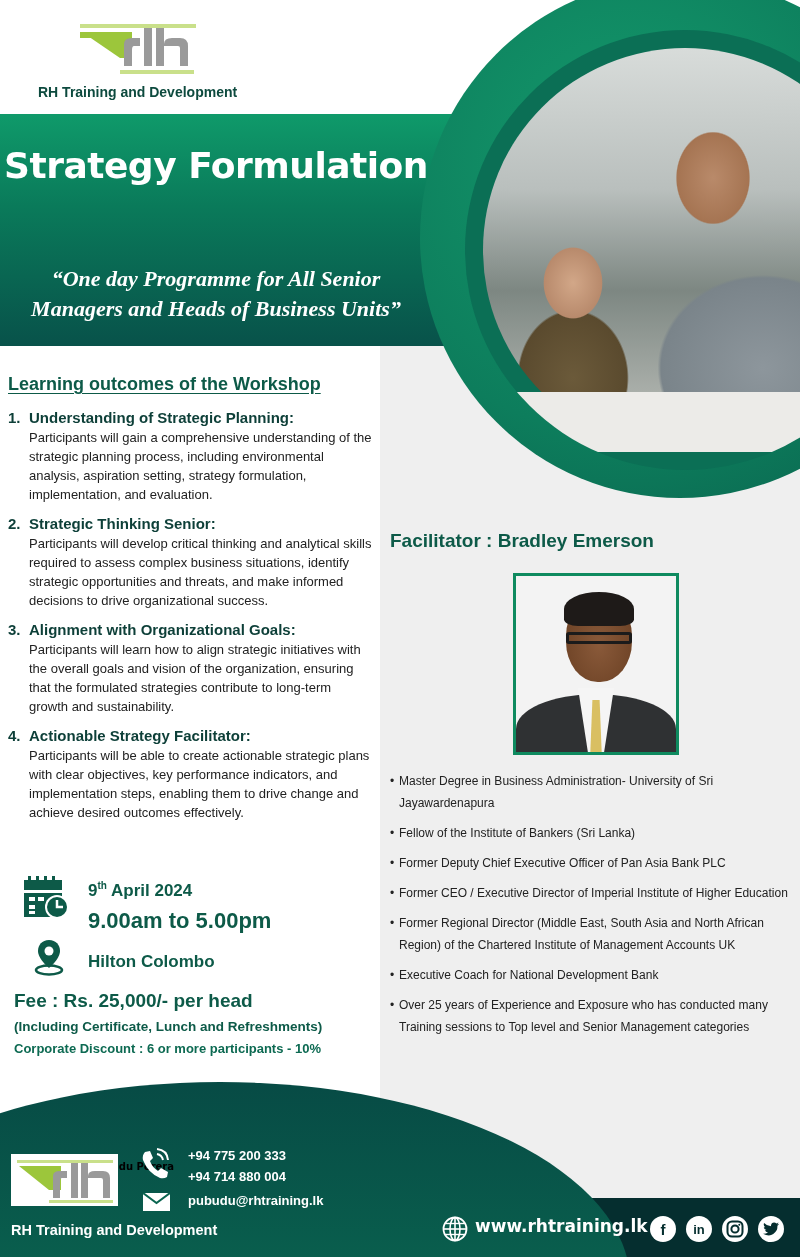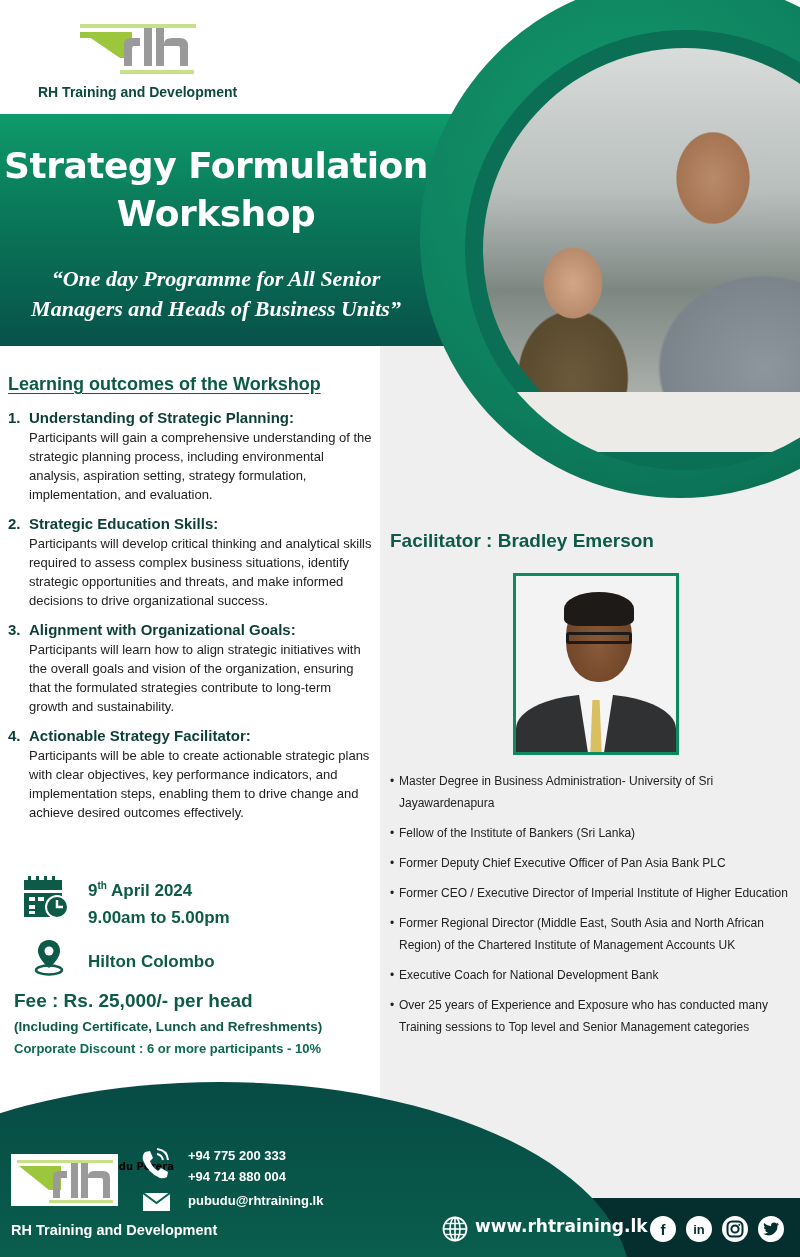--- a/index.html
+++ b/index.html
@@ -62,21 +62,21 @@
   .lo-list { left: 8px; top: 408px; width: 365px; }
   .lo-item { margin-bottom: 10px; }
   .lo-title { font-size: 15px; font-weight: bold; color: #0d3f38; line-height: 20px; }
   .lo-title .num { display: inline-block; width: 21px; }
   .lo-body { padding-left: 21px; font-size: 13px; line-height: 19px; color: #222; }
 
   
   .cal-icon { left: 24px; top: 876px; width: 46px; height: 44px; }
   .date { left: 88px; top: 880px; font-size: 17px; font-weight: bold; color: #0d5a48; }
   .date sup { font-size: 10px; }
-  .time { left: 88px; top: 908px; font-size: 17px; font-weight: bold; color: #0d5a48; }
+  .time { left: 88px; top: 908px; font-size: 22px; font-weight: bold; color: #0d5a48; }
   .pin-icon { left: 34px; top: 938px; width: 30px; height: 38px; }
   .venue { left: 88px; top: 952px; font-size: 17px; font-weight: bold; color: #0d5a48; text-align: center; }
   .fee { left: 14px; top: 990px; font-size: 19px; font-weight: bold; color: #0d5a48; }
   .fee-note { left: 14px; top: 1019px; font-size: 13.5px; font-weight: bold; color: #0d5a48; }
   .discount { left: 14px; top: 1041px; font-size: 13px; font-weight: bold; color: #0d6a52; }
 
   
   .fac-heading { left: 390px; top: 530px; font-size: 19px; font-weight: bold; color: #0d5a48; }
   .fac-photo {
     left: 513px; top: 573px; width: 166px; height: 182px; border: 3px solid #0e8a5f;
@@ -154,35 +154,34 @@
 
 <div class="abs right-panel"></div>
 
 <div class="abs circle-outer"></div>
 <div class="abs circle-inner">
   <div class="photo"></div>
 </div>
 
 <div class="abs title">
   <div>Strategy Formulation</div>
-  <div>Workshop</div>
 </div>
 <div class="abs subtitle">
   <div>“One day Programme for All Senior</div>
   <div>Managers and Heads of Business Units”</div>
 </div>
 
 <div class="abs lo-heading">Learning outcomes of the Workshop</div>
 <div class="abs lo-list">
   <div class="lo-item">
     <div class="lo-title"><span class="num">1.</span><span>Understanding of Strategic Planning:</span></div>
     <div class="lo-body">Participants will gain a comprehensive understanding of the strategic planning process, including environmental analysis, aspiration setting, strategy formulation, implementation, and evaluation.</div>
   </div>
   <div class="lo-item">
-    <div class="lo-title"><span class="num">2.</span><span>Strategic Education Skills:</span></div>
+    <div class="lo-title"><span class="num">2.</span><span>Strategic Thinking Senior:</span></div>
     <div class="lo-body">Participants will develop critical thinking and analytical skills required to assess complex business situations, identify strategic opportunities and threats, and make informed decisions to drive organizational success.</div>
   </div>
   <div class="lo-item">
     <div class="lo-title"><span class="num">3.</span><span>Alignment with Organizational Goals:</span></div>
     <div class="lo-body">Participants will learn how to align strategic initiatives with the overall goals and vision of the organization, ensuring that the formulated strategies contribute to long-term growth and sustainability.</div>
   </div>
   <div class="lo-item">
     <div class="lo-title"><span class="num">4.</span><span>Actionable Strategy Facilitator:</span></div>
     <div class="lo-body">Participants will be able to create actionable strategic plans with clear objectives, key performance indicators, and implementation steps, enabling them to drive change and achieve desired outcomes effectively.</div>
   </div>

